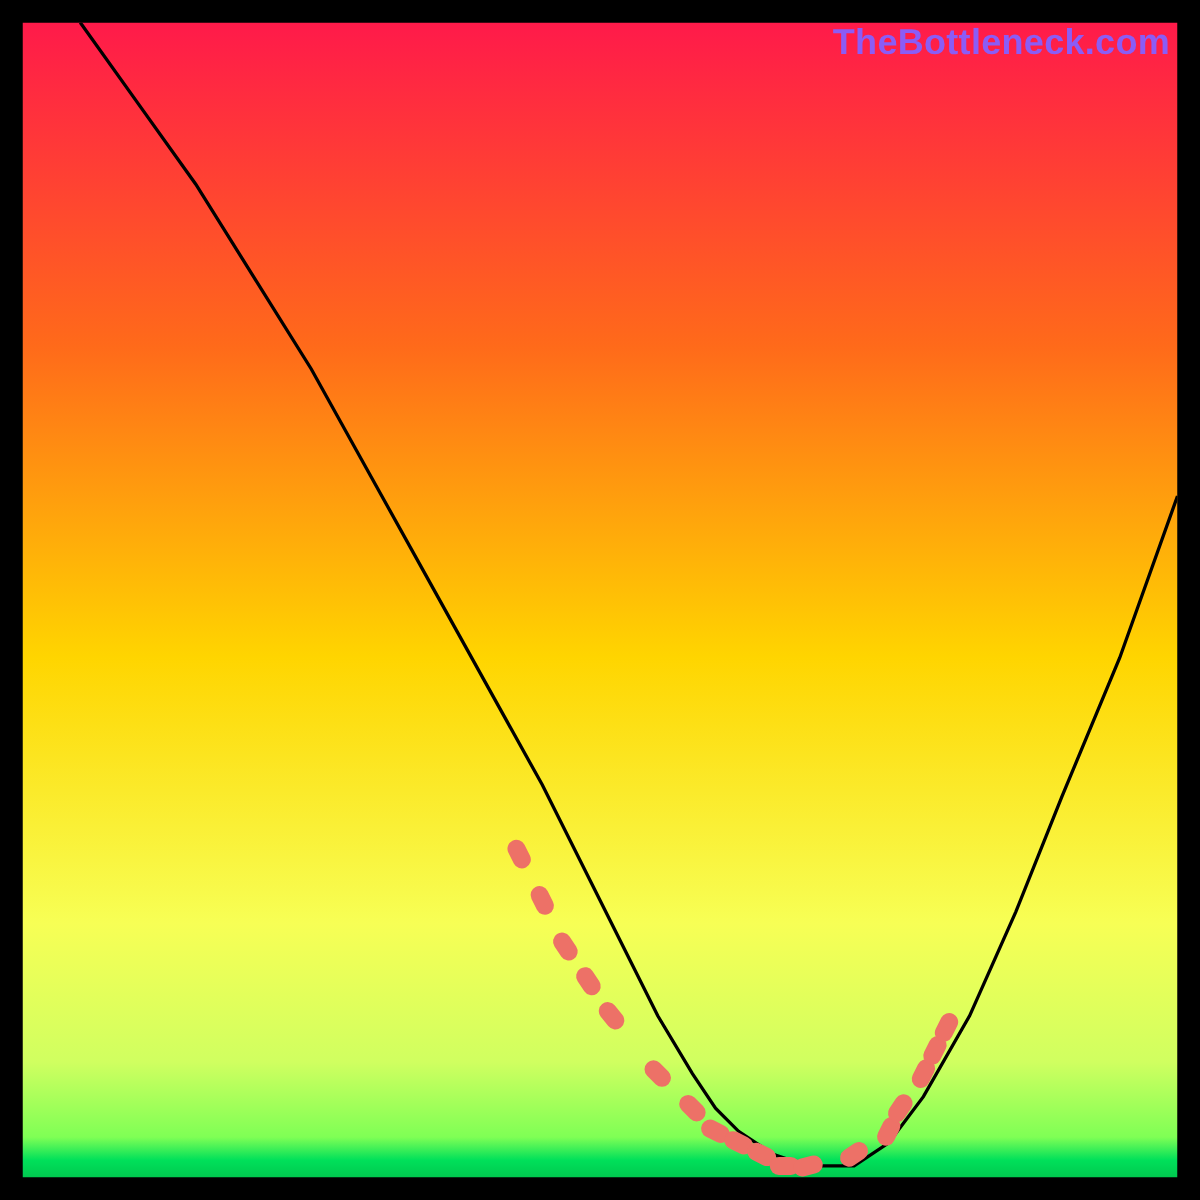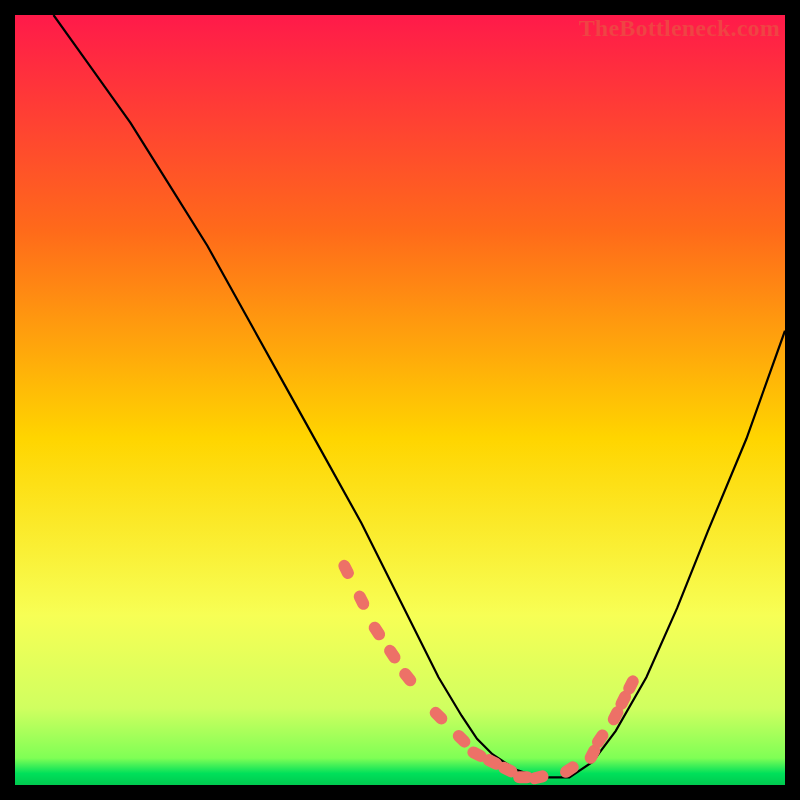--- a/index.html
+++ b/index.html
@@ -22,24 +22,24 @@
     position: absolute;
     left: 0;
     top: 0;
     width: 770px;
     height: 770px;
   }
   .watermark {
     position: absolute;
     top: 0px;
     right: 5px;
-    font-family: Liberation Serif, serif;
+    font-family: Liberation Sans, sans-serif;
     font-size: 24px;
     font-weight: 600;
-    color: #ef4444;
+    color: #8b5cf6;
     letter-spacing: 0.2px;
     user-select: none;
   }
 </style>
 </head>
 <body>
 
 <div class="frame">
 
   <svg class="plot" viewBox="0 0 770 770" preserveAspectRatio="none">

